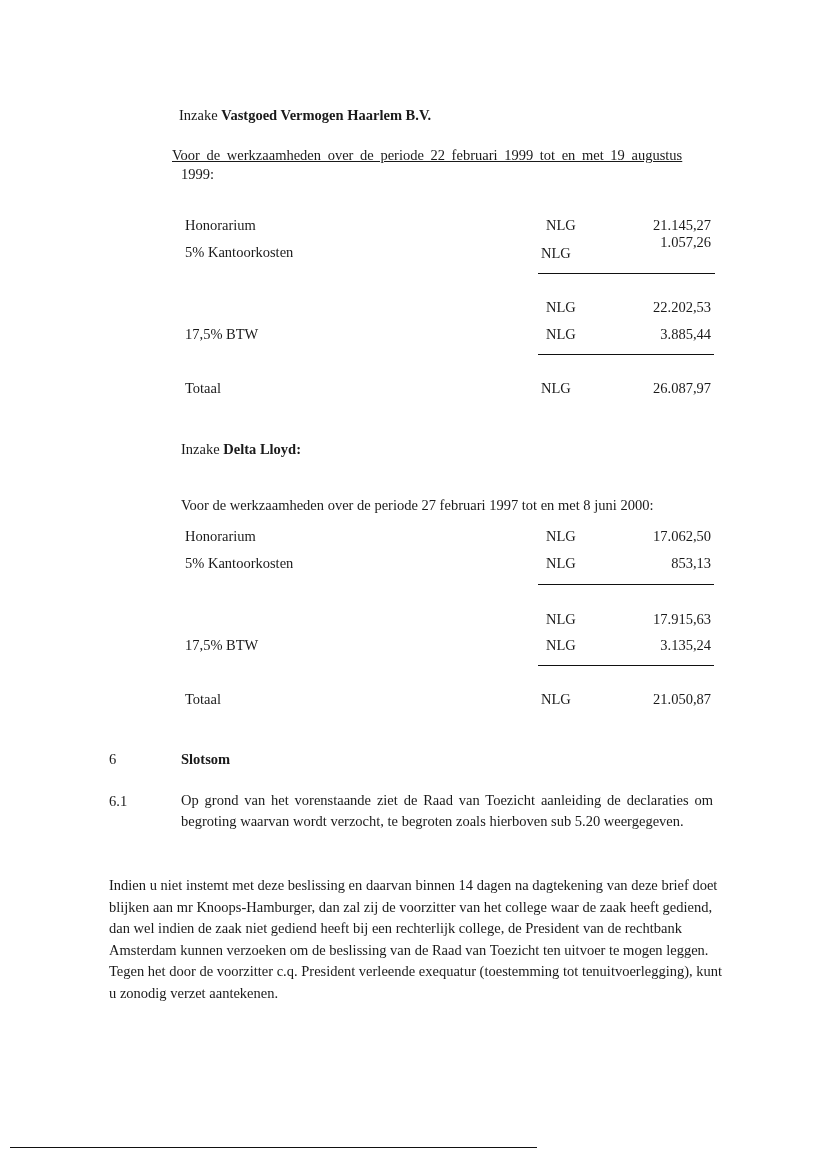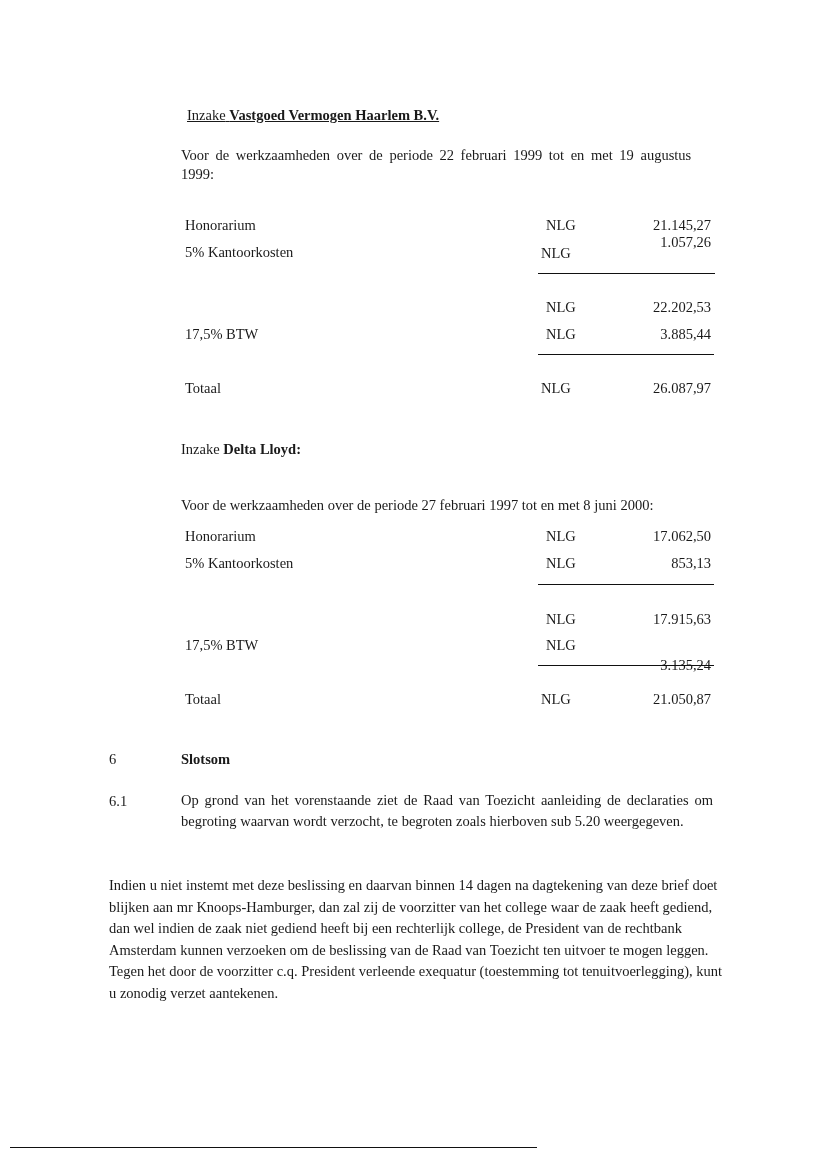--- a/index.html
+++ b/index.html
@@ -14,25 +14,25 @@
   .cur { left: 546px; }
   .cur2 { left: 541px; }
   .amt { right: 124px; text-align: center; }
   .rule { position: absolute; height: 0; border-top: 1.5px solid #111; }
   .para { position: absolute; line-height: 21px; white-space: normal; }
   .justify { text-align: justify; text-align-last: left; }
 </style>
 </head>
 <body>
 
-<div class="abs" style="left:187px; top:107px;text-decoration:underline;">
+<div class="abs" style="left:179px; top:107px;">
   <span>Inzake</span>
   <span class="b">Vastgoed Vermogen Haarlem B.V.</span>
 </div>
-<div class="abs" style="left:181px; top:147px; word-spacing:3px;">Voor de werkzaamheden over de periode 22 februari 1999 tot en met 19 augustus</div>
+<div class="abs" style="left:172px; top:147px; word-spacing:3px;text-decoration:underline;">Voor de werkzaamheden over de periode 22 februari 1999 tot en met 19 augustus</div>
 <div class="abs" style="left:181px; top:166px;">1999:</div>
 
 <div>
   <div class="abs lbl" style="top:217px;">Honorarium</div>
   <div class="abs cur" style="top:217px;">NLG</div>
   <div class="abs amt" style="top:217px;">21.145,27</div>
 
   <div class="abs lbl" style="top:244px;">5% Kantoorkosten</div>
   <div class="abs cur2" style="top:245px;">NLG</div>
   <div class="abs amt" style="top:234px;">1.057,26</div>
@@ -68,21 +68,21 @@
   <div class="abs cur" style="top:555px;">NLG</div>
   <div class="abs amt" style="top:555px;">853,13</div>
 
   <div class="rule" style="left:538px; width:176px; top:584px;"></div>
 
   <div class="abs cur" style="top:611px;">NLG</div>
   <div class="abs amt" style="top:611px;">17.915,63</div>
 
   <div class="abs lbl" style="top:637px;">17,5% BTW</div>
   <div class="abs cur" style="top:637px;">NLG</div>
-  <div class="abs amt" style="top:657px;">3.135,24</div>
+  <div class="abs amt" style="top:637px;">3.135,24</div>
 
   <div class="rule" style="left:538px; width:176px; top:665px;"></div>
 
   <div class="abs lbl" style="top:691px;">Totaal</div>
   <div class="abs cur2" style="top:691px;">NLG</div>
   <div class="abs amt" style="top:691px;margin-left:16px;">21.050,87</div>
 </div>
 
 <div class="abs" style="left:109px; top:751px;">6</div>
 <div class="abs b" style="left:181px; top:751px;">Slotsom</div>

